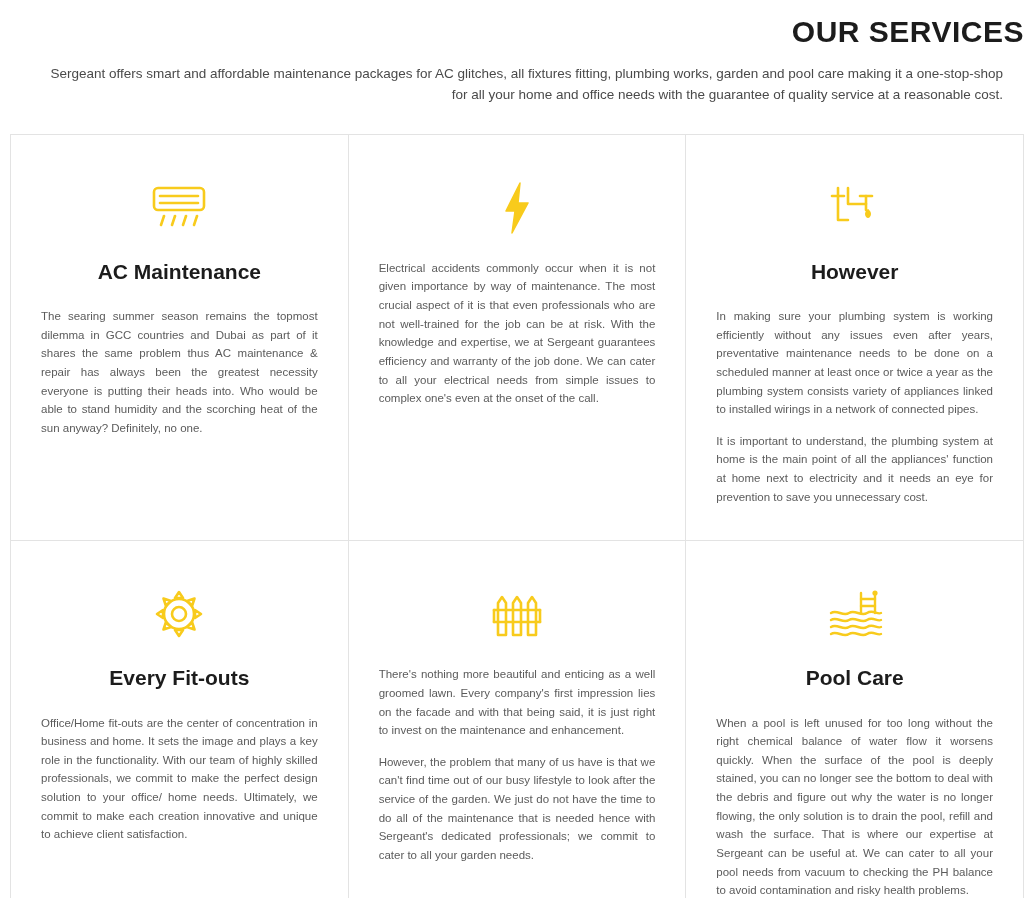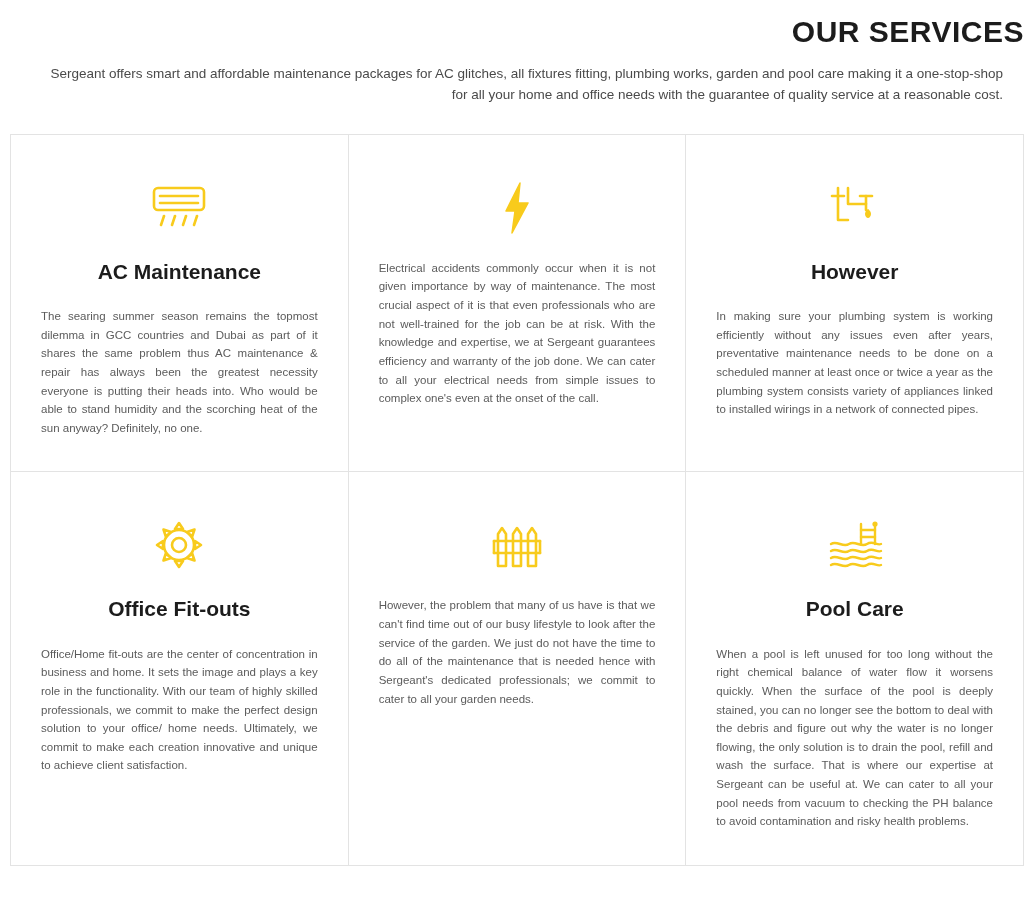--- a/index.html
+++ b/index.html
@@ -134,57 +134,59 @@
           <path d="M26 8 L26 24 L44 24 L44 16"></path>
           <path d="M38 16 L50 16"></path>
           <path d="M44 24 L44 30"></path>
           <path d="M49 34 C49 31 46 29 46 29 C46 29 43 31 43 34 C43 36 44.5 38 46 38 C47.5 38 49 36 49 34 Z" fill="#F8CB1C" stroke="none"></path>
           <path d="M30 8 L30 24" stroke-opacity="0"></path>
         </svg>
       </div>
       <h2 class="card-title">However</h2>
       <div class="card-body">
         <p>In making sure your plumbing system is working efficiently without any issues even after years, preventative maintenance needs to be done on a scheduled manner at least once or twice a year as the plumbing system consists variety of appliances linked to installed wirings in a network of connected pipes.</p>
+        <p>It is important to understand, the plumbing system at home is the main point of all the appliances' function at home next to electricity and it needs an eye for prevention to save you unnecessary cost.</p>
       </div>
     </div>
 
     <div class="card">
       <div class="card-icon">
         <svg width="52" height="52" viewBox="0 0 52 52" fill="none" stroke="#F8CB1C" stroke-width="2.6" stroke-linecap="round" stroke-linejoin="round">
           <circle cx="26" cy="26" r="7"></circle>
           <path d="M26 4 L30 10 L22 10 Z"></path>
           <path d="M26 48 L30 42 L22 42 Z"></path>
           <path d="M4 26 L10 22 L10 30 Z"></path>
           <path d="M48 26 L42 22 L42 30 Z"></path>
           <path d="M10.5 10.5 L18 13 L13 18 Z"></path>
           <path d="M41.5 10.5 L34 13 L39 18 Z"></path>
           <path d="M10.5 41.5 L13 34 L18 39 Z"></path>
           <path d="M41.5 41.5 L39 34 L34 39 Z"></path>
           <circle cx="26" cy="26" r="15"></circle>
         </svg>
       </div>
-      <h2 class="card-title">Office Fit-outs</h2>
+      <h2 class="card-title">Every Fit-outs</h2>
       <div class="card-body">
         <p>Office/Home fit-outs are the center of concentration in business and home. It sets the image and plays a key role in the functionality. With our team of highly skilled professionals, we commit to make the perfect design solution to your office/ home needs. Ultimately, we commit to make each creation innovative and unique to achieve client satisfaction.</p>
       </div>
     </div>
 
     <div class="card">
       <div class="card-icon">
         <svg width="58" height="50" viewBox="0 0 58 50" fill="none" stroke="#F8CB1C" stroke-width="2.6" stroke-linecap="round" stroke-linejoin="round">
           <path d="M10 14 L14 8 L18 14 L18 46 L10 46 Z"></path>
           <path d="M25 14 L29 8 L33 14 L33 46 L25 46 Z"></path>
           <path d="M40 14 L44 8 L48 14 L48 46 L40 46 Z"></path>
           <line x1="6" y1="21" x2="52" y2="21"></line>
           <line x1="6" y1="33" x2="52" y2="33"></line>
           <line x1="6" y1="21" x2="6" y2="33"></line>
           <line x1="52" y1="21" x2="52" y2="33"></line>
         </svg>
       </div>
       <div class="card-body">
+        <p>There's nothing more beautiful and enticing as a well groomed lawn. Every company's first impression lies on the facade and with that being said, it is just right to invest on the maintenance and enhancement.</p>
         <p>However, the problem that many of us have is that we can't find time out of our busy lifestyle to look after the service of the garden. We just do not have the time to do all of the maintenance that is needed hence with Sergeant's dedicated professionals; we commit to cater to all your garden needs.</p>
       </div>
     </div>
 
     <div class="card">
       <div class="card-icon">
         <svg width="64" height="50" viewBox="0 0 64 50" fill="none" stroke="#F8CB1C" stroke-width="2.4" stroke-linecap="round" stroke-linejoin="round">
           <path d="M38 4 L38 24"></path>
           <path d="M52 4 L52 24"></path>
           <path d="M38 10 L52 10"></path>

